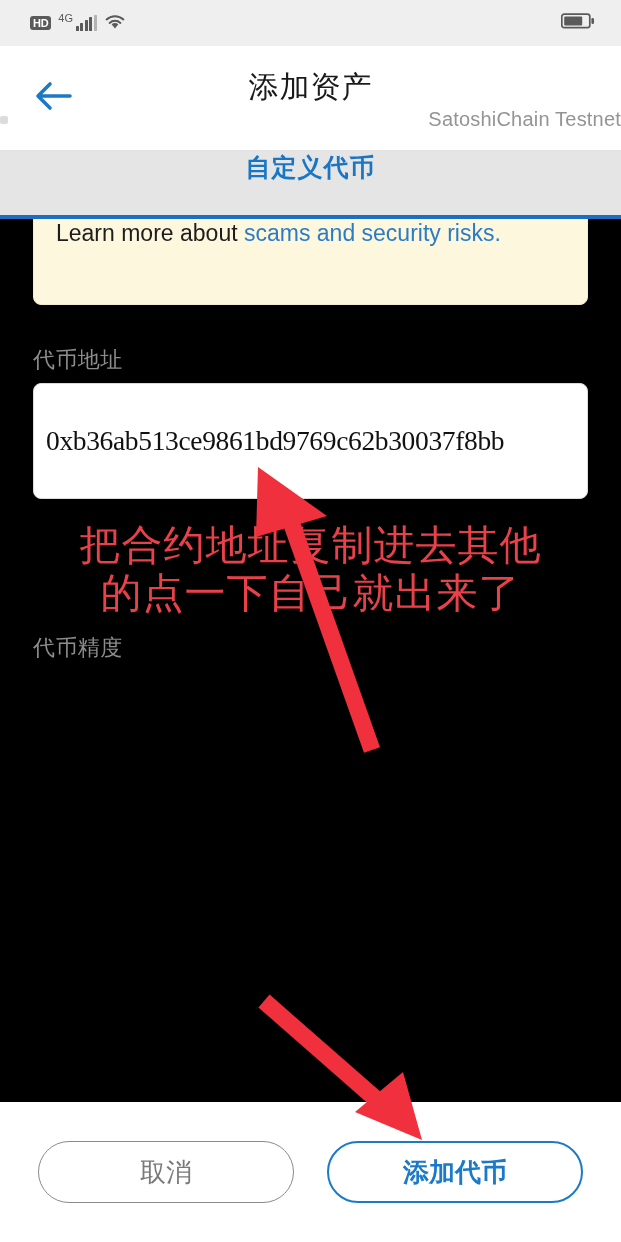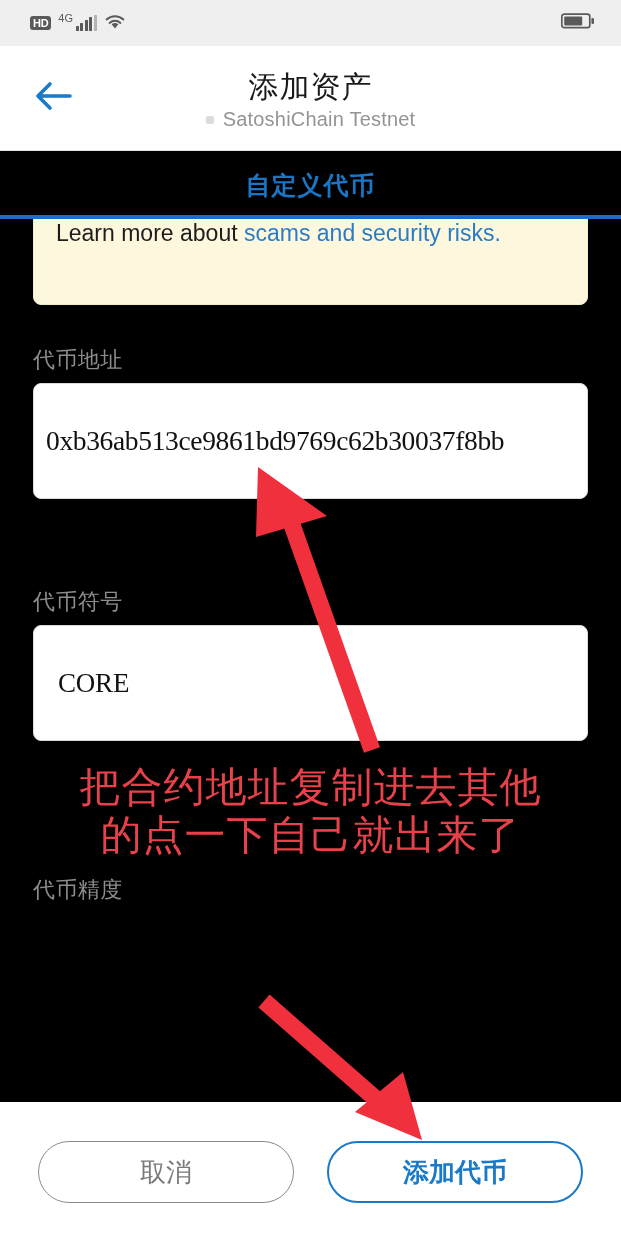--- a/index.html
+++ b/index.html
@@ -90,43 +90,42 @@
   }
   .page-title {
     font-size: 30px;
     color: #1a1a1a;
     line-height: 36px;
     letter-spacing: 1px;
   }
   .network-row {
     display: flex;
     align-items: center;
-    justify-content: center;
+    justify-content: space-between;
     gap: 9px;
     margin-top: 3px;
   }
   .network-dot {
     width: 8px;
     height: 8px;
     border-radius: 2px;
     background: #dcdcdc;
     display: block;
   }
   .network-name {
     font-size: 20px;
     color: #949494;
     letter-spacing: 0.2px;
   }
 
   
   .tab-bar {
     height: 68px;
-    background: #000000;
-    display: flex;
-    align-items: center;
+    background: #e5e5e5;
+    display: flex;
     justify-content: center;
     position: relative;
   }
   .tab-label {
     font-size: 25px;
     font-weight: bold;
     color: #1976c5;
     letter-spacing: 1px;
   }
   .tab-underline {
@@ -322,26 +321,20 @@
     </div>
   </div>
 
   <div class="field-block" style="margin-top:22px;">
     <div class="field-label">代币地址</div>
     <div class="field-input">
       <span class="field-value addr">0xb36ab513ce9861bd9769c62b30037f8bb</span>
     </div>
   </div>
 
-  <div class="field-block" style="margin-top:88px;">
-    <div class="field-label">代币符号</div>
-    <div class="field-input">
-      <span class="field-value sym">CORE</span>
-    </div>
-  </div>
 
   <div class="annotation" style="margin-top:22px;">
     <div>把合约地址复制进去其他</div>
     <div>的点一下自己就出来了</div>
   </div>
 
   <div class="field-block" style="margin-top:16px;">
     <div class="field-label">代币精度</div>
   </div>
 

